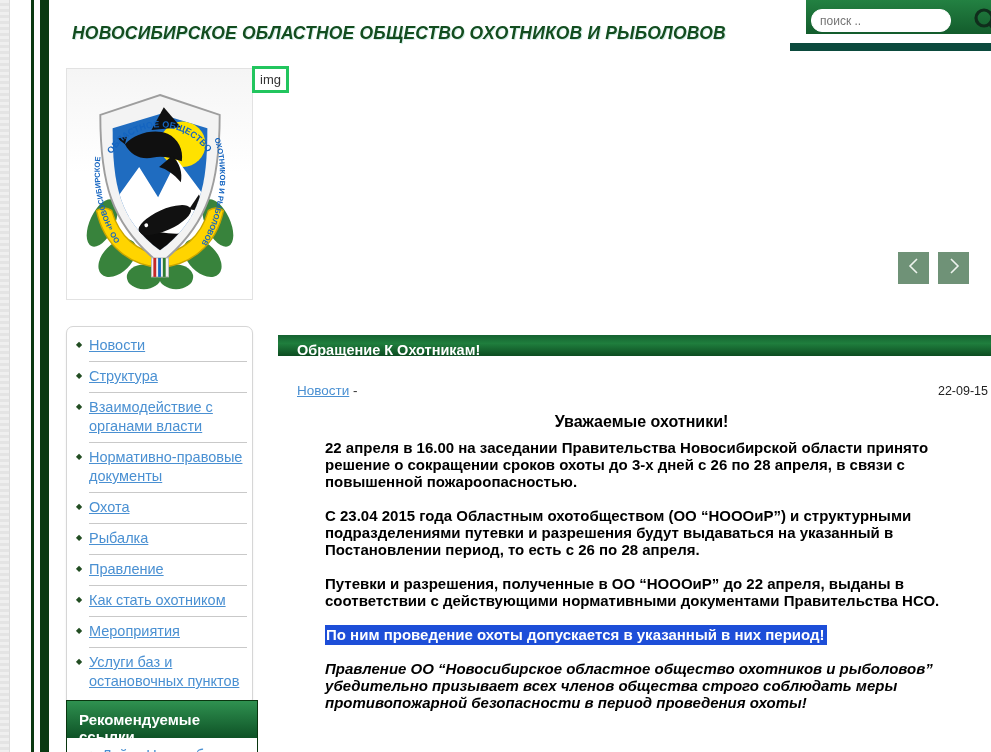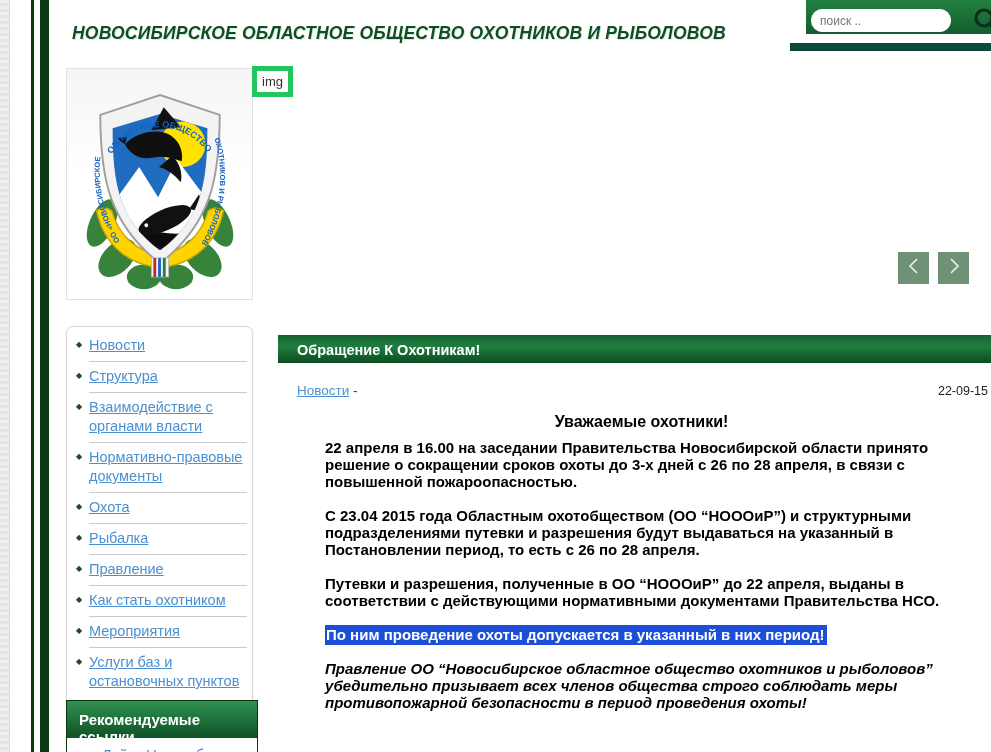--- a/index.html
+++ b/index.html
@@ -23,21 +23,21 @@
   .search-underline{position:absolute;left:790px;top:43px;width:201px;height:8px;background:#0b4a3d;}
   .search-input{position:absolute;left:5px;top:9px;width:140px;height:23px;border:1px solid #fff;
     border-radius:11px;padding:0 8px;font-size:12px;color:#555;box-sizing:border-box;outline:none;
     font-family:"Liberation Sans", sans-serif;}
   .search-icon{position:absolute;right:5px;top:6px;width:31px;height:31px;cursor:pointer;}
 
   
   .logo-box{position:absolute;left:66px;top:68px;width:187px;height:232px;box-sizing:border-box;
     border:1px solid #e2e2e2;background:linear-gradient(180deg,#f5f5f5,#ffffff 45%);}
   .logo-box svg{position:absolute;left:3px;top:5px;}
-  .img-ph{position:absolute;left:252px;top:66px;width:31px;height:21px;border:5px solid #22c55e;
+  .img-ph{position:absolute;left:252px;top:66px;width:31px;height:21px;border:3px solid #22c55e;
     background:#fff;font-size:13px;color:#333;line-height:21px;text-align:center;}
 
   
   .car-btn{position:absolute;top:252px;width:31px;height:32px;background:#6f9277;
     display:flex;align-items:center;justify-content:center;cursor:pointer;}
   .car-prev{left:898px;} .car-next{left:938px;}
 
   
   .sidebar{position:absolute;left:66px;top:326px;width:187px;box-sizing:border-box;background:#fff;
     border:1px solid #d6d6d6;border-radius:7px;padding:4px 0 8px;box-shadow:0 1px 2px rgba(0,0,0,.08);}
@@ -48,21 +48,21 @@
   .menu-link{color:#4a90d2;font-size:14.5px;line-height:19px;text-decoration:underline;cursor:pointer;}
 
   
   .reco{position:absolute;left:66px;top:700px;width:192px;border:1px solid #09350f;box-sizing:border-box;}
   .reco-head{height:37px;box-sizing:border-box;background:linear-gradient(180deg,#2f9150,#0e5226);
     color:#fff;font-weight:bold;font-size:15px;padding:10px 0 0 12px;}
   .reco-body{background:#fff;padding:8px 0 30px 35px;position:relative;}
   .reco-body .bullet{left:21px;top:13px;}
 
   
-  .banner{position:absolute;left:278px;top:335px;width:713px;height:28px;box-sizing:border-box;
+  .banner{position:absolute;left:278px;top:335px;width:713px;height:21px;box-sizing:border-box;
     background:linear-gradient(180deg,#156231,#1f7e3d 40%,#0c4c21);
     color:#fff;font-weight:bold;font-size:14.5px;line-height:31px;padding-left:19px;}
   .meta{position:absolute;left:278px;top:383px;width:711px;display:flex;
     justify-content:space-between;align-items:baseline;}
   .crumbs{padding-left:19px;font-size:13.5px;color:#333;}
   .crumbs a{color:#4a90d2;text-decoration:underline;cursor:pointer;}
   .date{font-size:12.5px;color:#222;padding-right:1px;}
   .art-heading{position:absolute;left:278px;top:406px;width:713px;margin:7px;text-align:center;
     font-size:16px;font-weight:bold;color:#000;}
   .art-body{position:absolute;left:278px;top:439px;width:652px;font-size:15px;font-weight:bold;

